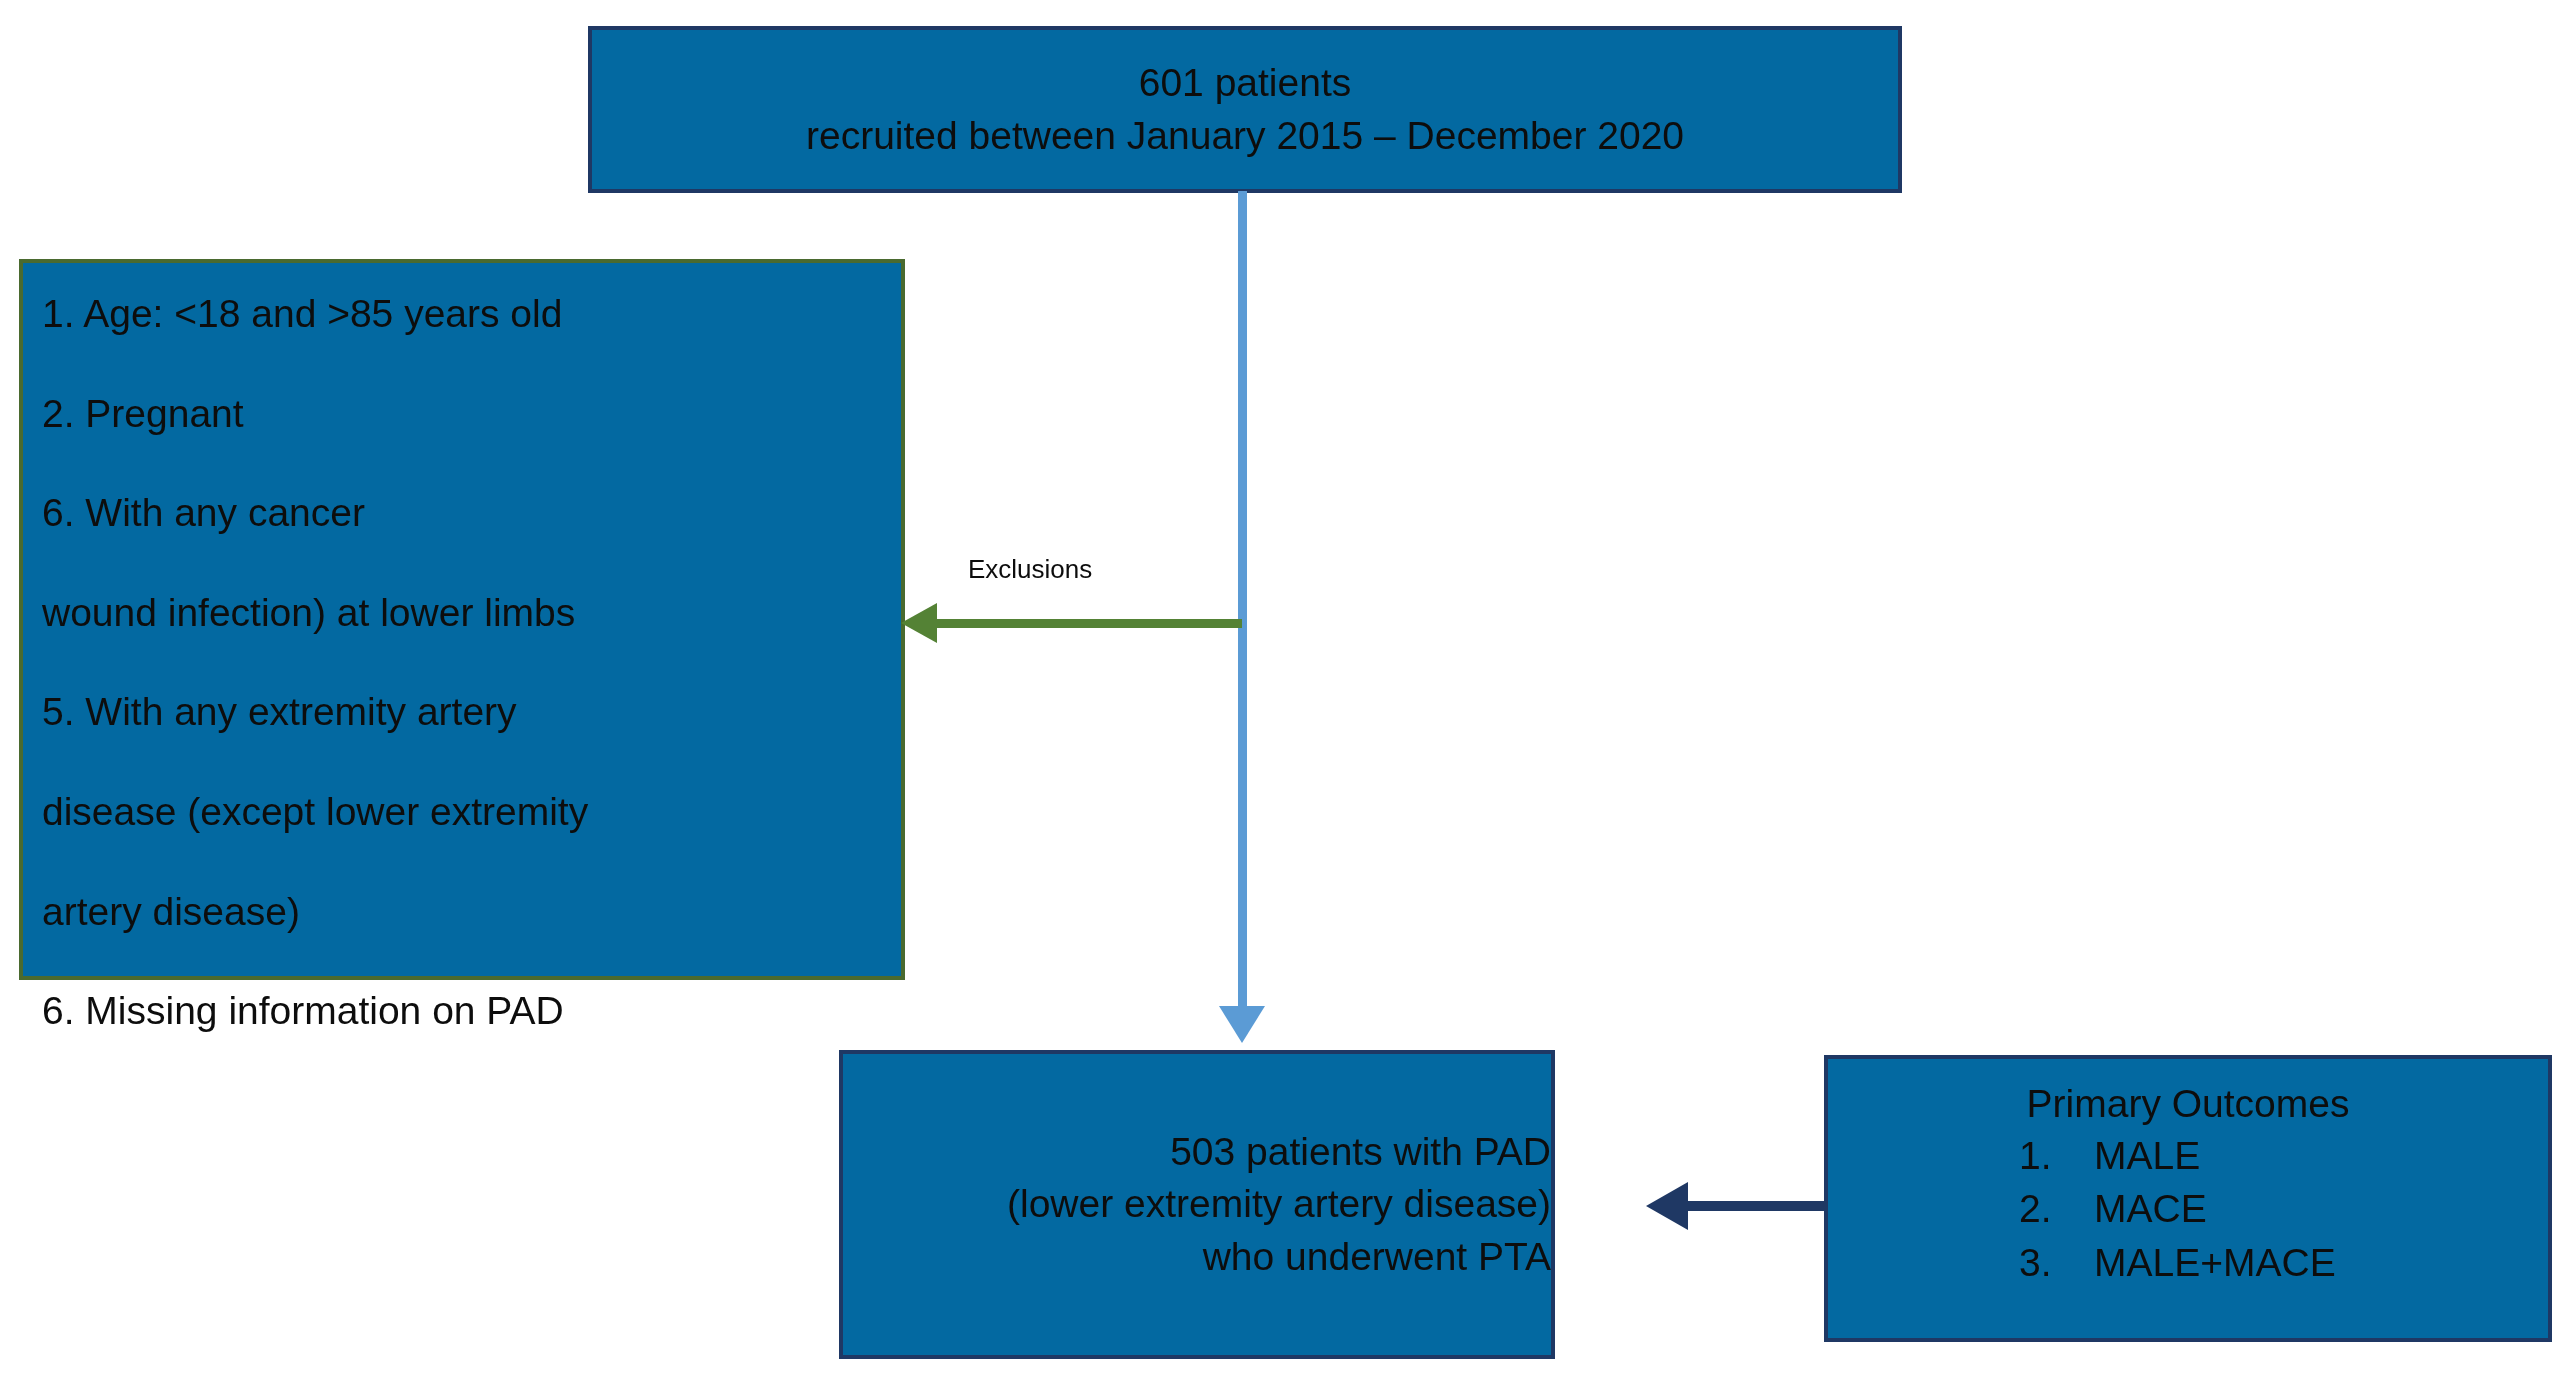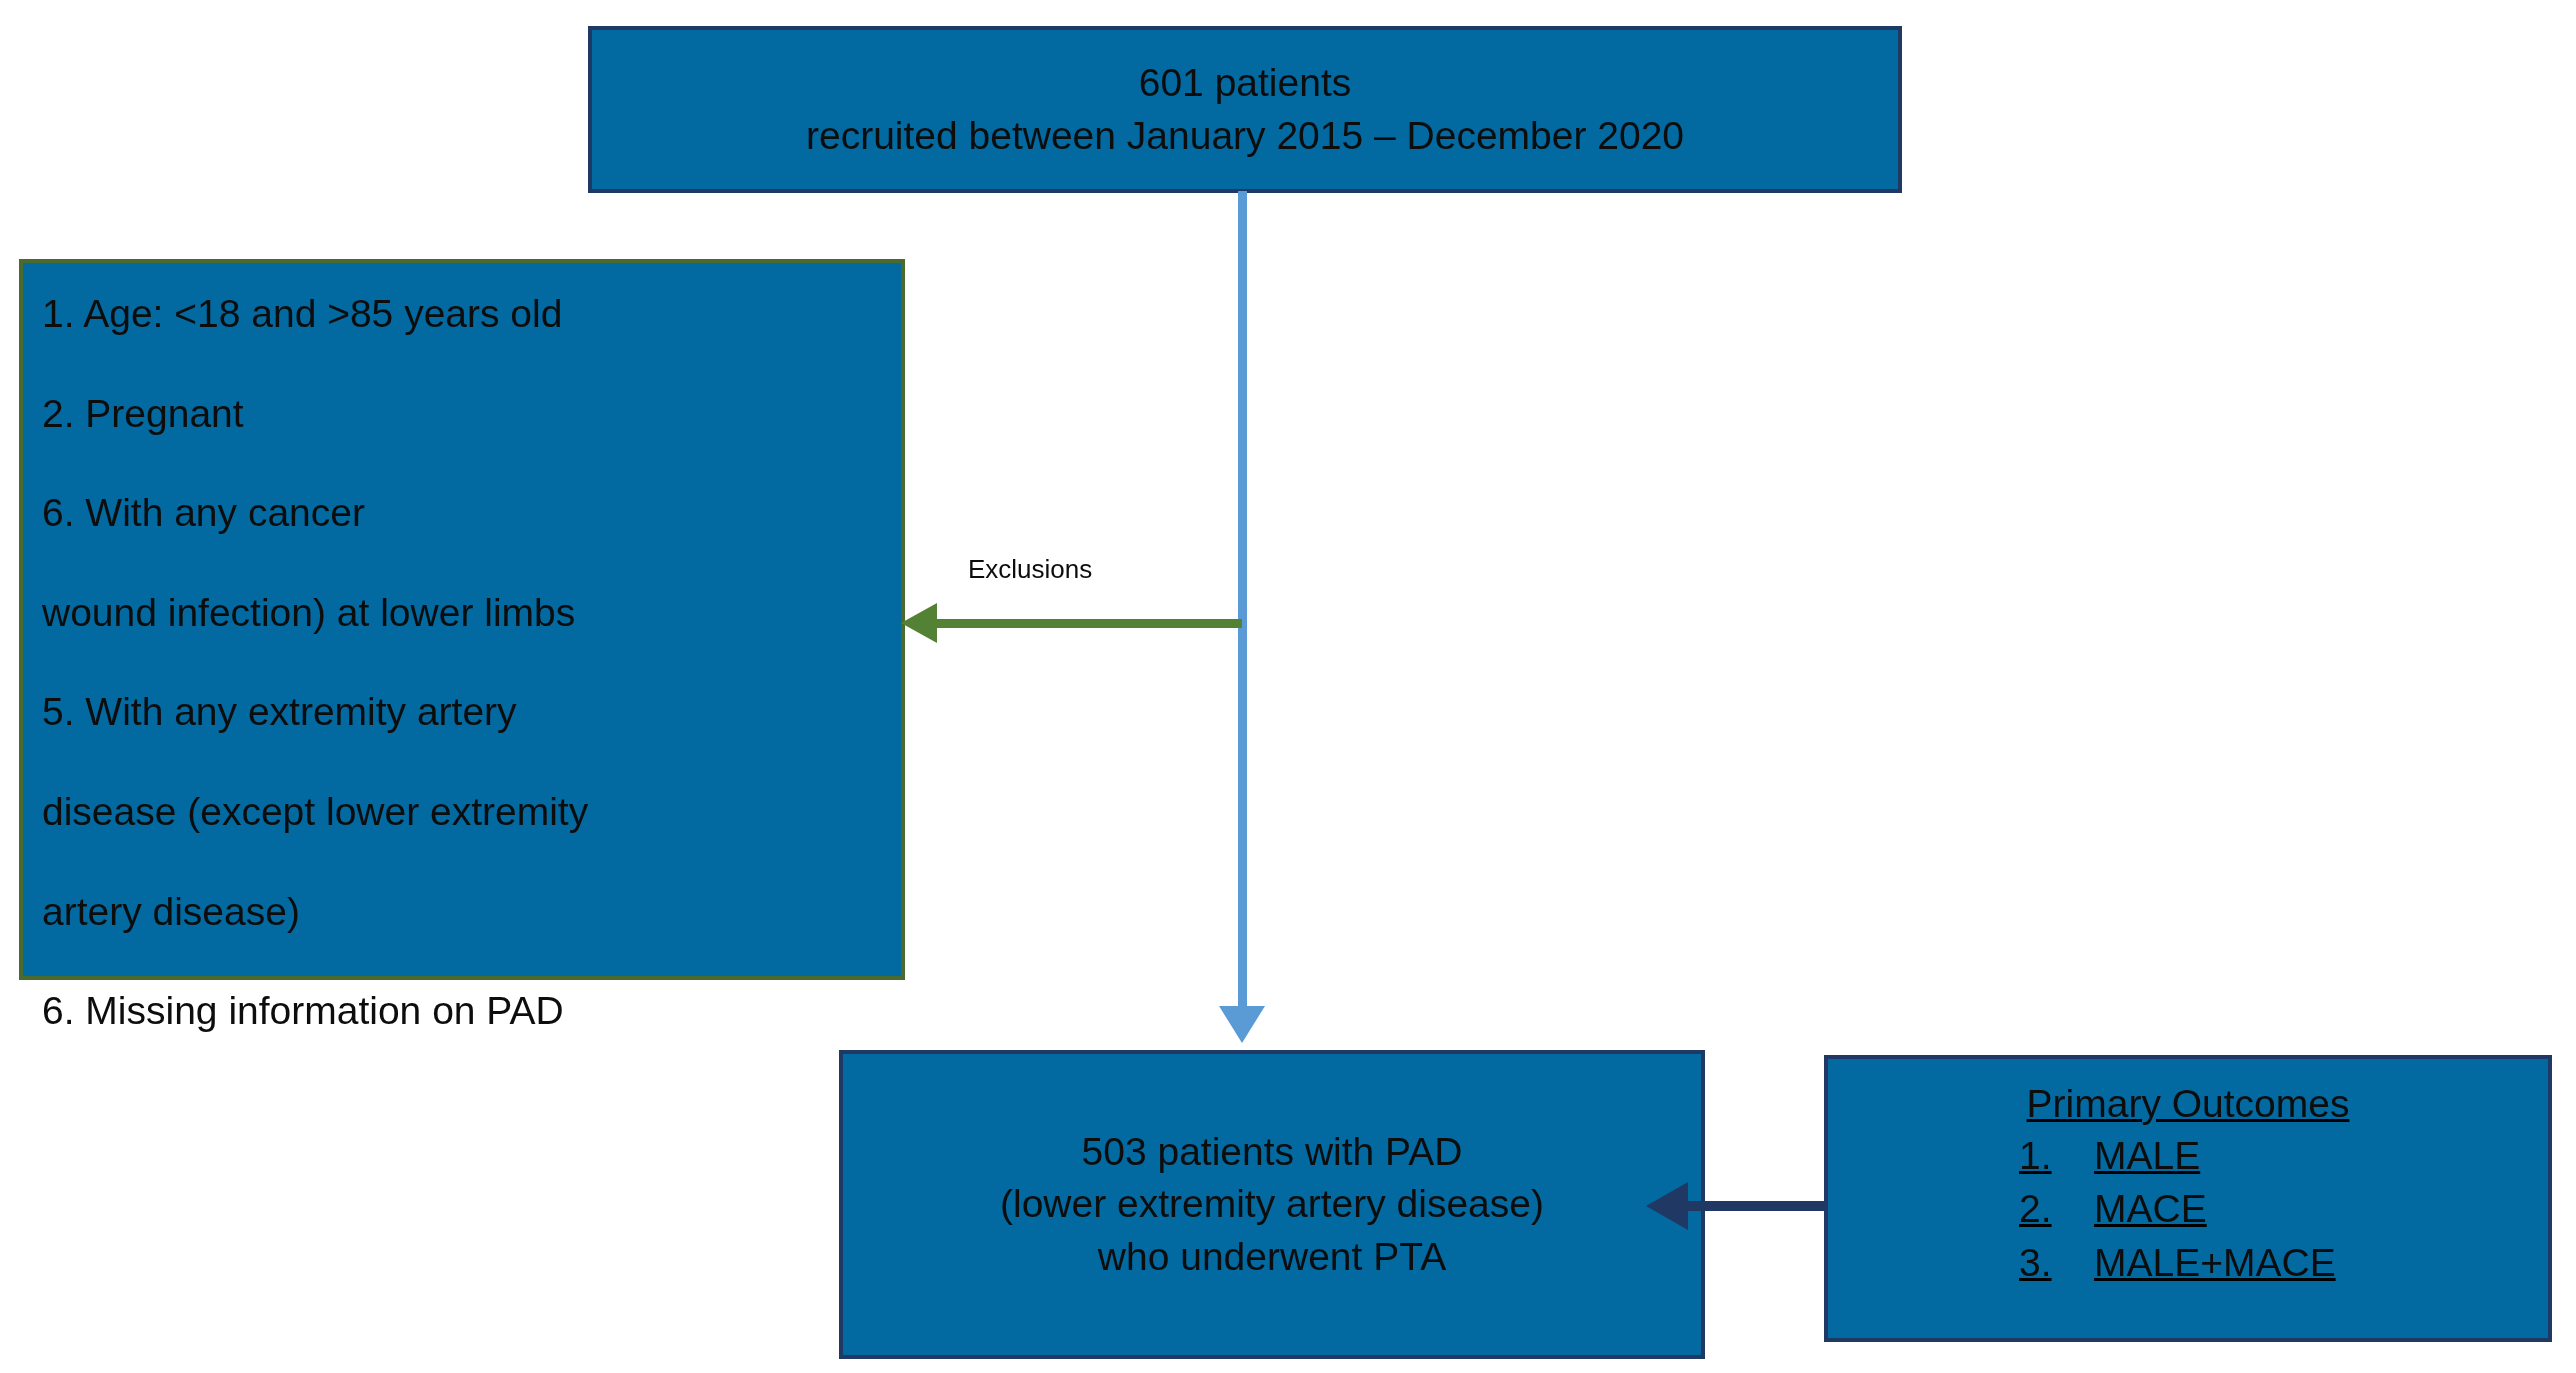--- a/index.html
+++ b/index.html
@@ -63,33 +63,33 @@
     font-size: 39px;
     line-height: 1.605;
     color: #0d0d0d;
     white-space: nowrap;
   }
 
   
   #box-cohort {
     left: 839px;
     top: 1050px;
-    width: 866px;
+    width: 716px;
     height: 309px;
+    align-items: flex-end;
   }
 
   
   #box-outcomes {
     left: 1824px;
     top: 1055px;
     width: 728px;
     height: 287px;
     justify-content: flex-start;
     padding-top: 18.6px;
-    text-decoration: underline;
   }
   #box-outcomes .po-title {
     text-align: center;
     font-size: 39px;
     line-height: 1.33;
     color: #0d0d0d;
   }
   #box-outcomes .po-list {
     margin: 0;
     padding: 0;

